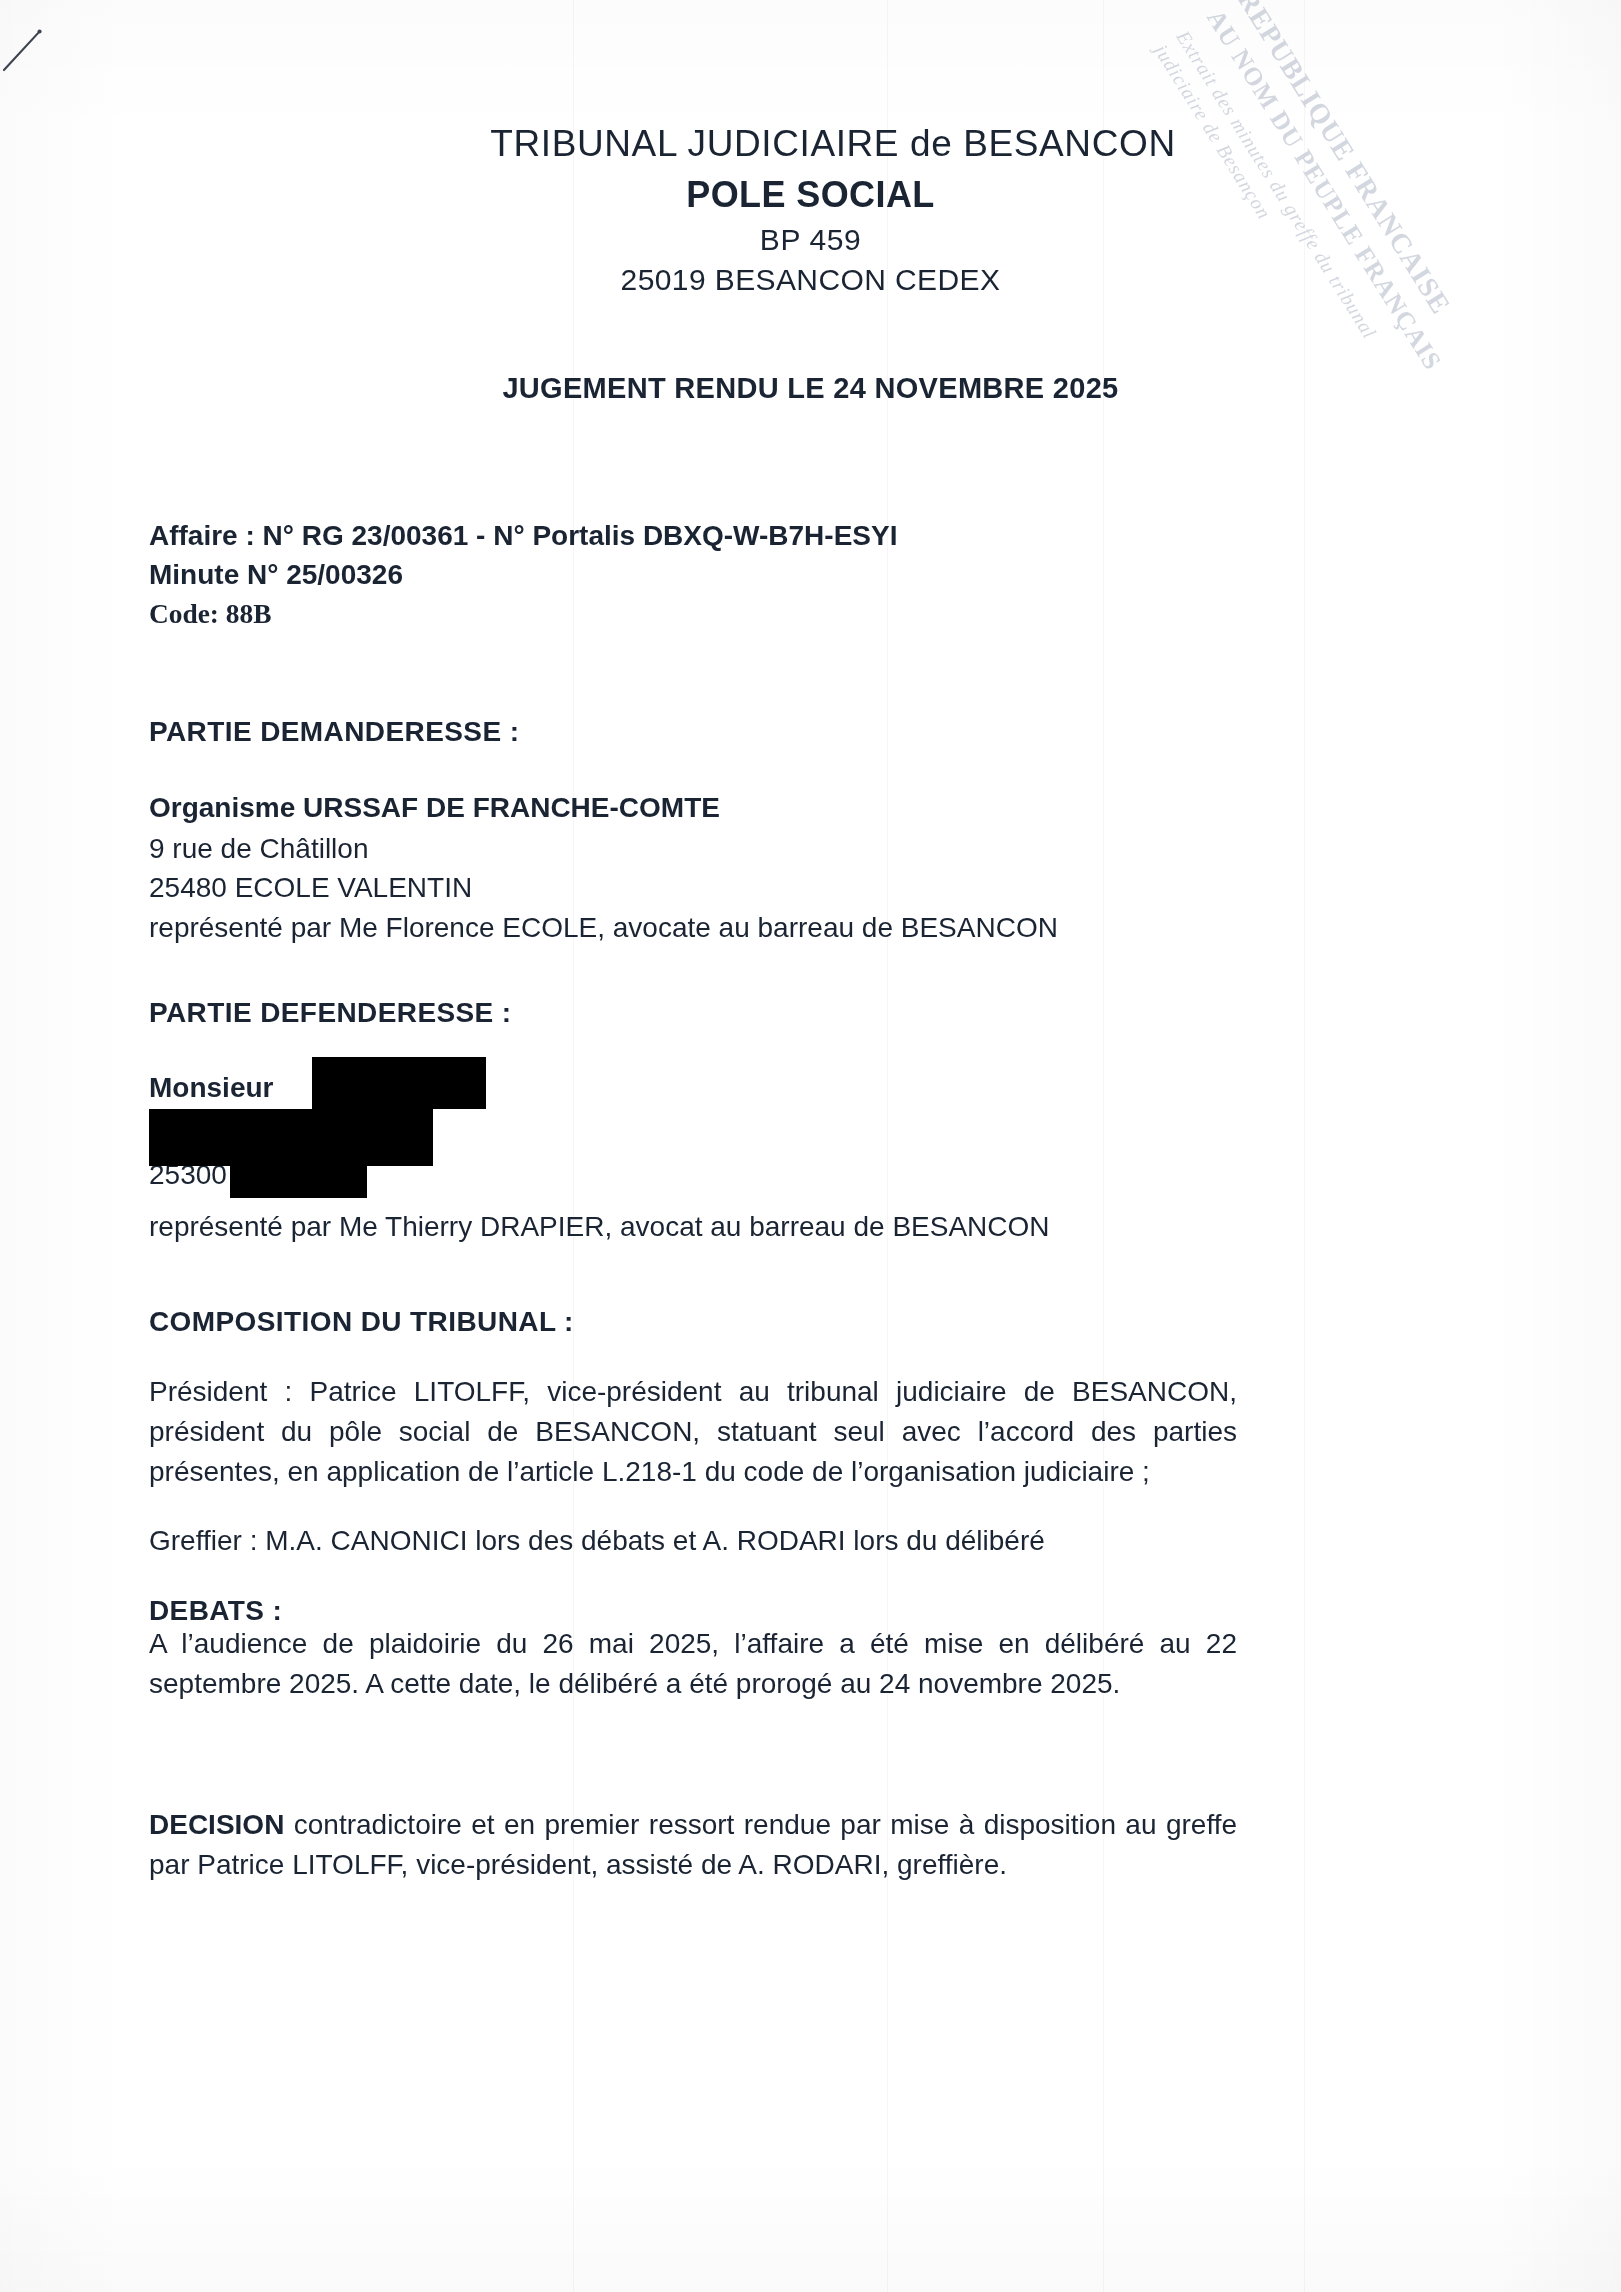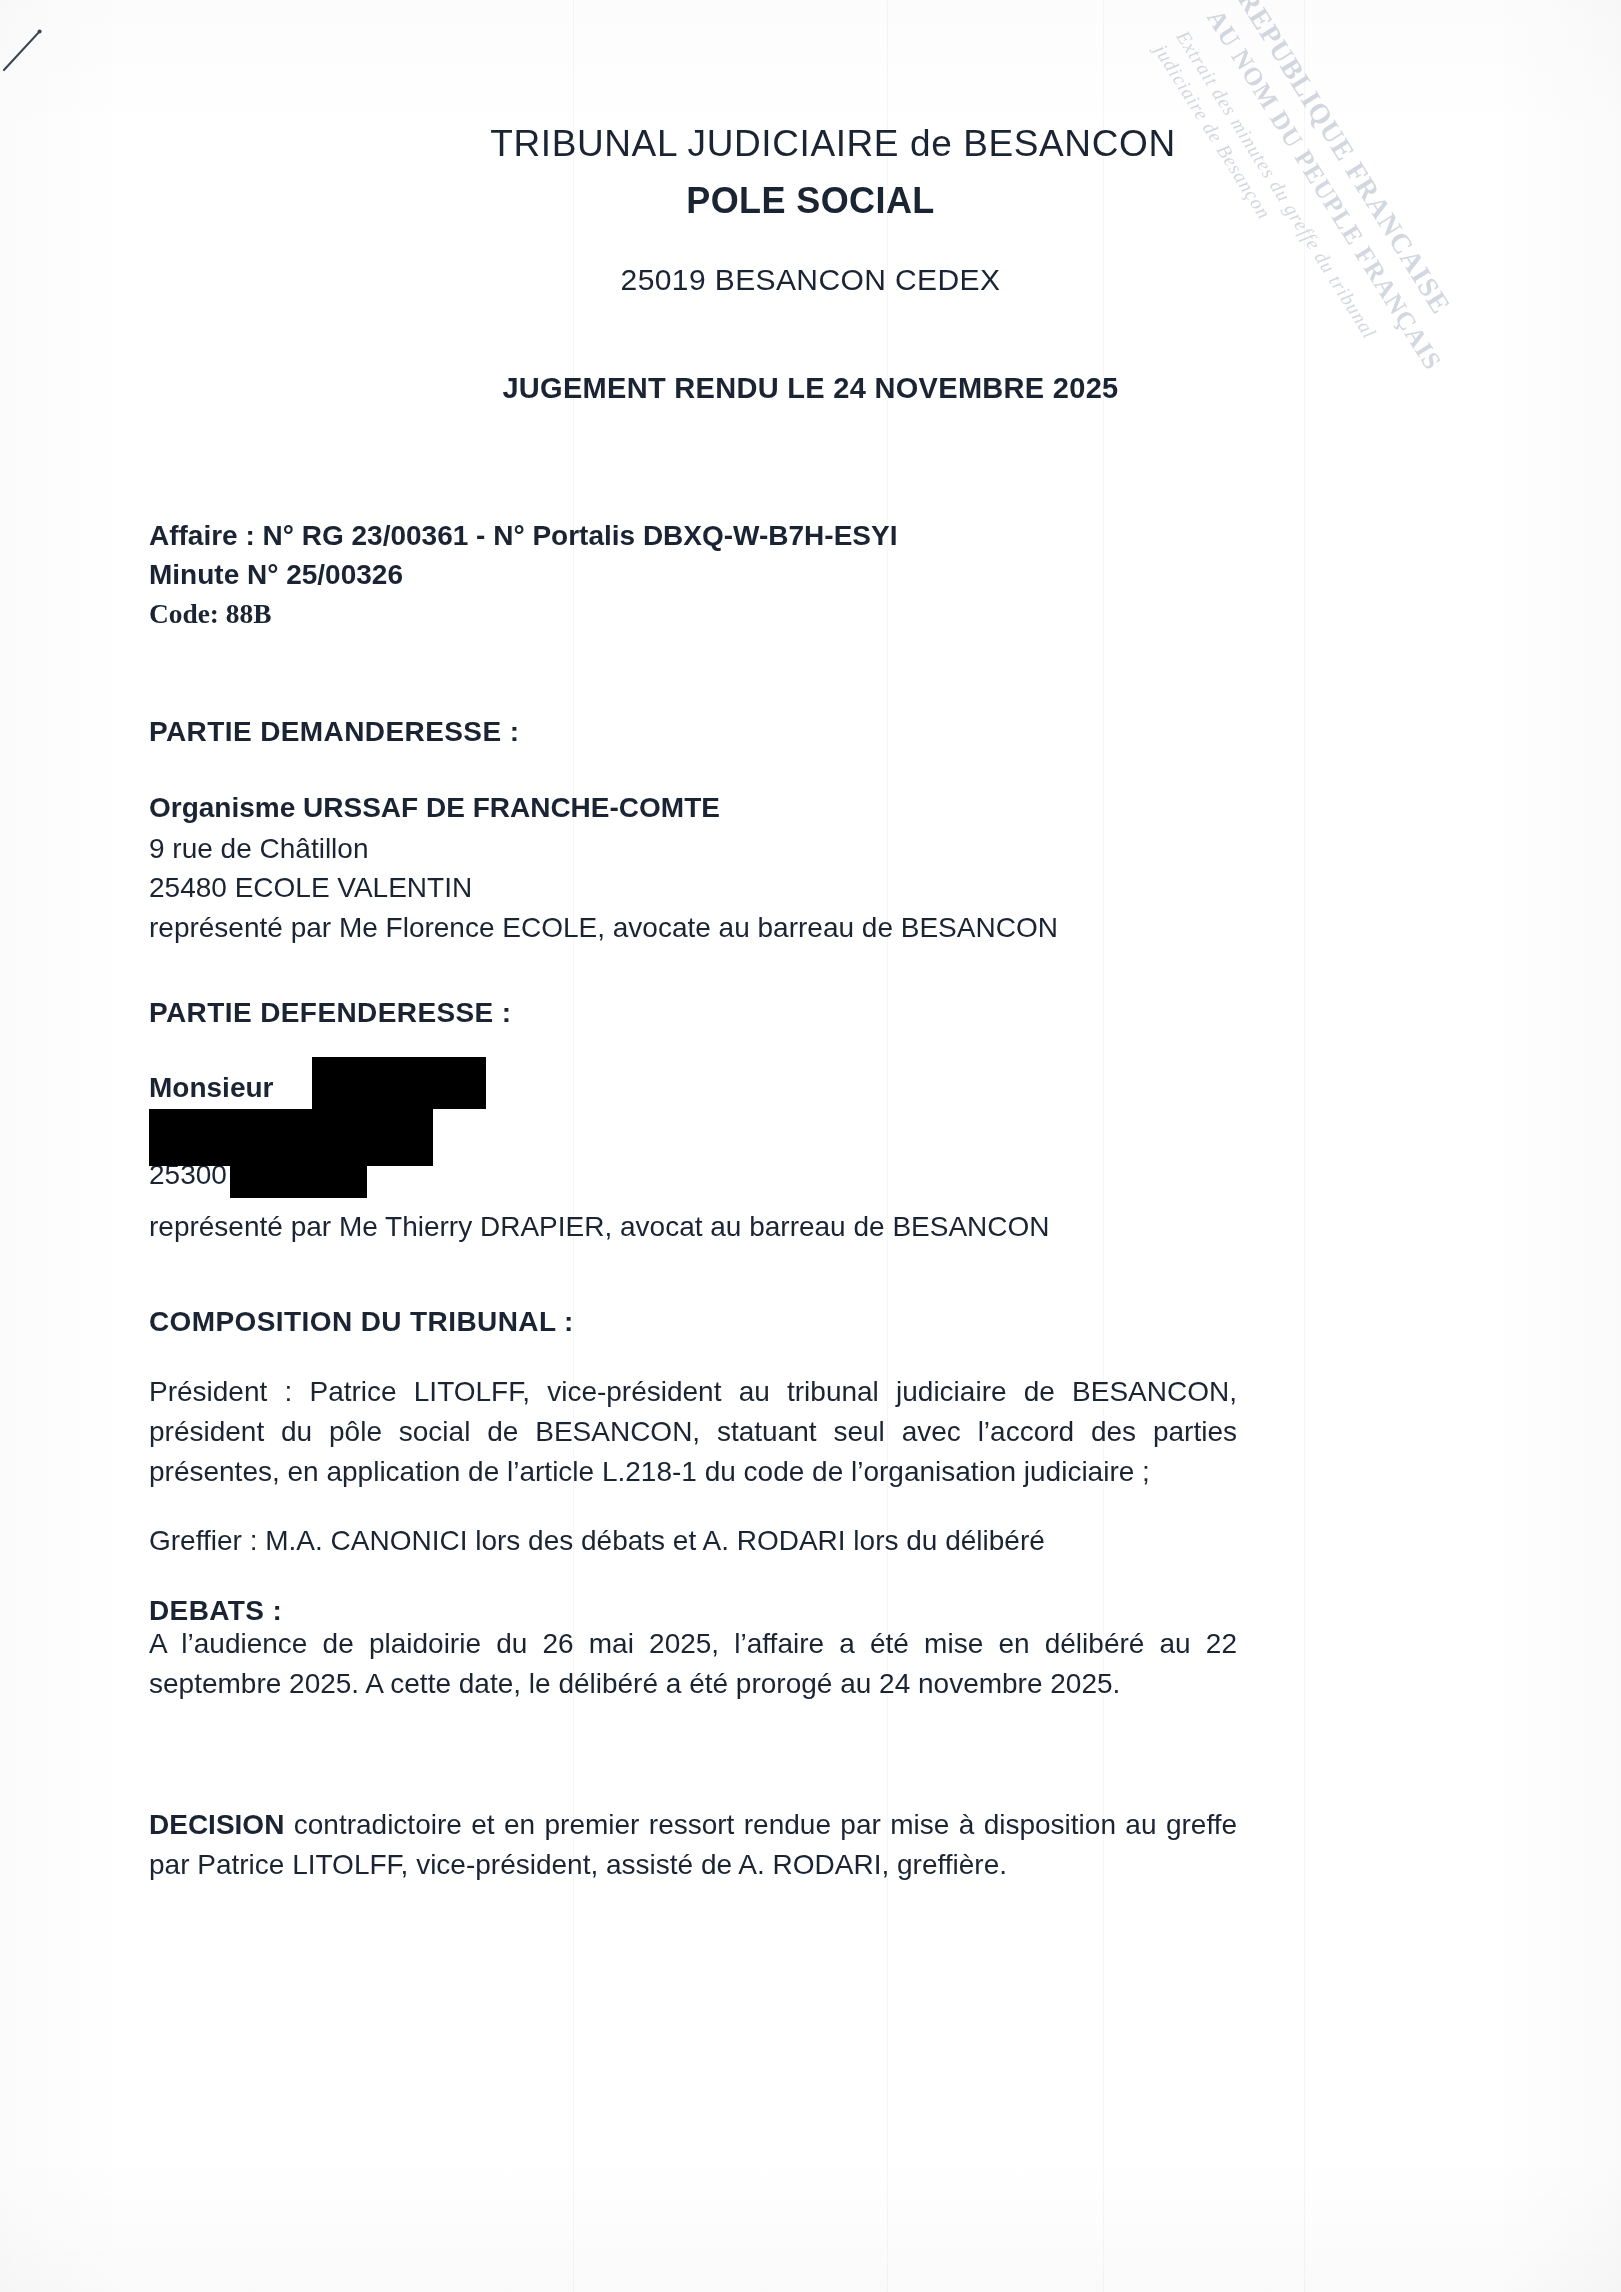--- a/index.html
+++ b/index.html
@@ -104,21 +104,21 @@
     right: 0;
     text-align: center;
   }
   .hdr-court {
     top: 123px;
     font-size: 37px;
     letter-spacing: 0.6px;
     padding-left: 45px;
   }
   .hdr-pole {
-    top: 180px;
+    top: 174px;
     font-size: 36px;
     font-weight: bold;
     letter-spacing: 0.4px;
   }
   .hdr-bp {
     top: 223px;
     font-size: 30px;
     letter-spacing: 0.6px;
   }
   .hdr-cedex {
@@ -217,20 +217,21 @@
       <div class="wm-l2">AU NOM DU PEUPLE FRANÇAIS</div>
       <div class="wm-l3">Extrait des minutes du greffe du tribunal</div>
       <div class="wm-l4">judiciaire de Besançon</div>
     </div>
   </div>
 
   <div class="content">
 
     <div class="hdr hdr-court">TRIBUNAL JUDICIAIRE de BESANCON</div>
     <div class="hdr hdr-pole">POLE SOCIAL</div>
+    <div class="hdr hdr-bp">BP  459</div>
     <div class="hdr hdr-cedex">25019 BESANCON CEDEX</div>
     <div class="hdr hdr-jugement">JUGEMENT RENDU LE 24 NOVEMBRE 2025</div>
 
     <div class="ln affaire b">Affaire : N° RG 23/00361 - N° Portalis DBXQ-W-B7H-ESYI</div>
     <div class="ln minute b">Minute N° 25/00326</div>
     <div class="ln code serif-b">Code: 88B</div>
 
     <div class="ln h-demanderesse b">PARTIE DEMANDERESSE :</div>
     <div class="ln org b">Organisme URSSAF DE FRANCHE-COMTE</div>
     <div class="ln addr1">9 rue de Châtillon</div>

